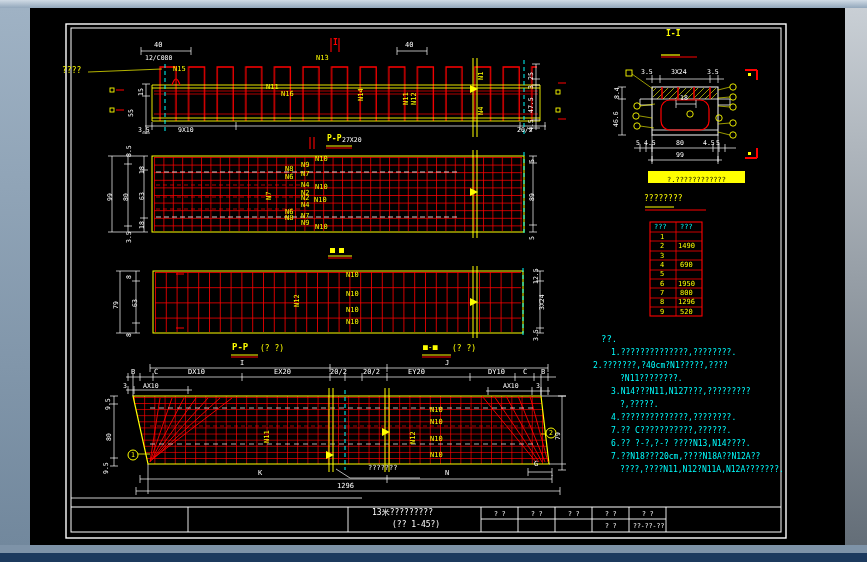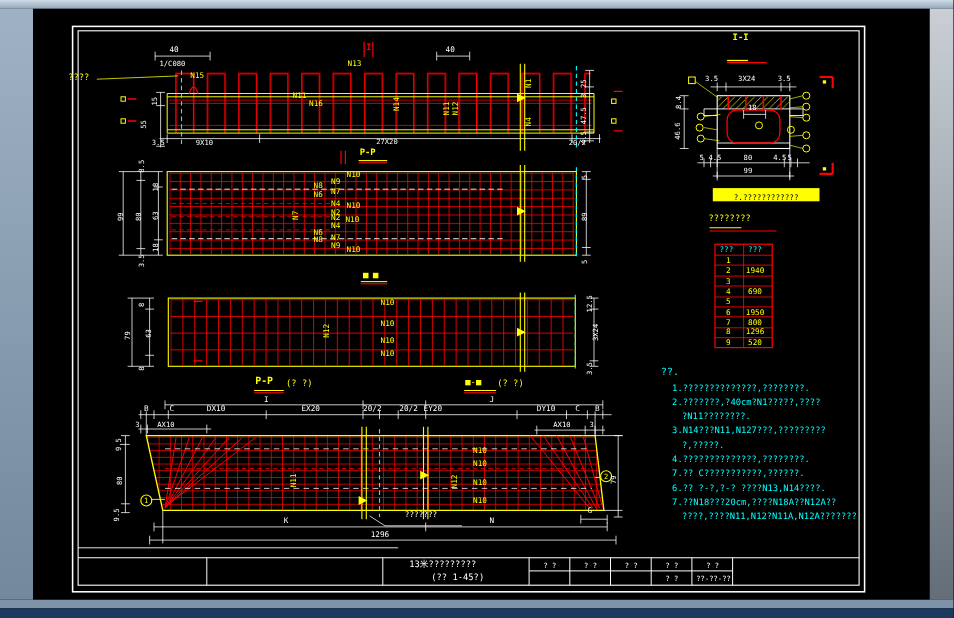--- a/index.html
+++ b/index.html
@@ -171,38 +171,38 @@
     <path d="M645 210 H706" stroke="#f00" stroke-width="1"></path>
     <rect x="650" y="222" width="52" height="94" fill="none" stroke="#f00" stroke-width="1.1"></rect>
     <path d="M650 232 H702 M650 241 H702 M650 251 H702 M650 260 H702 M650 270 H702 M650 279 H702 M650 288 H702 M650 298 H702 M650 307 H702 M676 222 V316" stroke="#f00" stroke-width=".8"></path>
 
     <path d="M71 498 H362" stroke="#fff" stroke-width=".8"></path>
     <path d="M71 507 H781" stroke="#fff" stroke-width="1"></path>
     <path d="M188 507 V532 M348 507 V532 M481 507 V532 M518 507 V532 M555 507 V532 M592 507 V532 M629 507 V532 M666 507 V532 M481 519 H666" stroke="#fff" stroke-width=".9"></path>
   </svg>
 
   <span class="t w s7" style="left:154px;top:42px">40</span>
-  <span class="t w s6" style="left:145px;top:55px">1/C080</span>
+  <span class="t w s6" style="left:145px;top:55px">12/C080</span>
   <span class="t y s8" style="left:62px;top:67px">????</span>
   <span class="t y s7" style="left:173px;top:66px">N15</span>
   <span class="t y s7" style="left:316px;top:55px">N13</span>
   <span class="t r s8 b" style="left:333px;top:39px">I</span>
   <span class="t y s7" style="left:266px;top:84px">N11</span>
   <span class="t y s7" style="left:281px;top:91px">N16</span>
   <span class="t y s7 rot" style="left:358px;top:101px">N14</span>
   <span class="t y s7 rot" style="left:403px;top:105px">N11</span>
   <span class="t y s7 rot" style="left:411px;top:105px">N12</span>
   <span class="t y s7 rot" style="left:478px;top:80px">N1</span>
   <span class="t y s7 rot" style="left:478px;top:115px">N4</span>
   <span class="t w s7" style="left:405px;top:42px">40</span>
   <span class="t w s6 rot" style="left:138px;top:96px">15</span>
   <span class="t w s6 rot" style="left:128px;top:117px">55</span>
   <span class="t w s6" style="left:138px;top:127px">3.5</span>
   <span class="t w s6" style="left:178px;top:127px">9X10</span>
-  <span class="t w s6" style="left:342px;top:126px">27X20</span>
+  <span class="t w s6" style="left:342px;top:137px">27X20</span>
   <span class="t w s6" style="left:517px;top:127px">20/2</span>
   <span class="t w s6 rot" style="left:528px;top:80px">25</span>
   <span class="t w s6 rot" style="left:528px;top:89px">3</span>
   <span class="t w s6 rot" style="left:528px;top:113px">47.5</span>
   <span class="t w s6 rot" style="left:528px;top:131px">4.5</span>
 
   <span class="t y s8 b" style="left:327px;top:135px">P-P</span>
   <span class="t y s7" style="left:315px;top:156px">N10</span>
   <span class="t y s7" style="left:301px;top:162px">N9</span>
   <span class="t y s7" style="left:285px;top:166px">N8</span>
@@ -250,21 +250,21 @@
   <span class="t y s8" style="left:452px;top:345px">(? ?)</span>
 
   <span class="t w s7" style="left:240px;top:360px">I</span>
   <span class="t w s7" style="left:445px;top:360px">J</span>
   <span class="t w s7" style="left:131px;top:369px">B</span>
   <span class="t w s7" style="left:154px;top:369px">C</span>
   <span class="t w s7" style="left:188px;top:369px">DX10</span>
   <span class="t w s7" style="left:274px;top:369px">EX20</span>
   <span class="t w s7" style="left:330px;top:369px">20/2</span>
   <span class="t w s7" style="left:363px;top:369px">20/2</span>
-  <span class="t w s7" style="left:385px;top:369px">EY20</span>
+  <span class="t w s7" style="left:408px;top:369px">EY20</span>
   <span class="t w s7" style="left:488px;top:369px">DY10</span>
   <span class="t w s7" style="left:523px;top:369px">C</span>
   <span class="t w s7" style="left:541px;top:369px">B</span>
   <span class="t w s6" style="left:123px;top:383px">3</span>
   <span class="t w s6" style="left:143px;top:383px">AX10</span>
   <span class="t w s6" style="left:503px;top:383px">AX10</span>
   <span class="t w s6" style="left:536px;top:383px">3</span>
   <span class="t y s7 rot" style="left:264px;top:443px">N11</span>
   <span class="t y s7 rot" style="left:410px;top:444px">N12</span>
   <span class="t y s7" style="left:430px;top:407px">N10</span>
@@ -297,39 +297,39 @@
   <span class="t w s6" style="left:716px;top:140px">5</span>
   <span class="t w s6" style="left:676px;top:152px">99</span>
   <div class="hl"><span class="t k s7" style="position:static">?.????????????</span></div>
 
   <span class="t y s8" style="left:644px;top:195px">????????</span>
   <span class="t c s7" style="left:654px;top:224px">???</span>
   <span class="t c s7" style="left:680px;top:224px">???</span>
   <span class="t y s7" style="left:660px;top:234px">1</span>
     <span class="t y s7" style="left:678px;top:234px"></span>
   <span class="t y s7" style="left:660px;top:243px">2</span>
-    <span class="t y s7" style="left:678px;top:243px">1940</span>
+    <span class="t y s7" style="left:678px;top:243px">1490</span>
   <span class="t y s7" style="left:660px;top:253px">3</span>
     <span class="t y s7" style="left:678px;top:253px"></span>
   <span class="t y s7" style="left:660px;top:262px">4</span>
     <span class="t y s7" style="left:680px;top:262px">690</span>
   <span class="t y s7" style="left:660px;top:271px">5</span>
     <span class="t y s7" style="left:678px;top:271px"></span>
   <span class="t y s7" style="left:660px;top:281px">6</span>
     <span class="t y s7" style="left:678px;top:281px">1950</span>
   <span class="t y s7" style="left:660px;top:290px">7</span>
     <span class="t y s7" style="left:680px;top:290px">800</span>
   <span class="t y s7" style="left:660px;top:299px">8</span>
     <span class="t y s7" style="left:678px;top:299px">1296</span>
   <span class="t y s7" style="left:660px;top:309px">9</span>
     <span class="t y s7" style="left:680px;top:309px">520</span>
 
   <span class="t c s9" style="left:601px;top:335px">??.</span>
   <span class="t c s8" style="left:611px;top:349px">1.??????????????,????????.</span>
-  <span class="t c s8" style="left:611px;top:362px">2.???????,?40cm?N1?????,????</span>
+  <span class="t c s8" style="left:593px;top:362px">2.???????,?40cm?N1?????,????</span>
   <span class="t c s8" style="left:620px;top:375px">?N11????????.</span>
   <span class="t c s8" style="left:611px;top:388px">3.N14???N11,N127???,?????????</span>
   <span class="t c s8" style="left:620px;top:401px">?,?????.</span>
   <span class="t c s8" style="left:611px;top:414px">4.??????????????,????????.</span>
   <span class="t c s8" style="left:611px;top:427px">7.?? C???????????,??????.</span>
   <span class="t c s8" style="left:611px;top:440px">6.?? ?-?,?-? ????N13,N14????.</span>
   <span class="t c s8" style="left:611px;top:453px">7.??N18???20cm,????N18A??N12A??</span>
   <span class="t c s8" style="left:620px;top:466px">????,????N11,N12?N11A,N12A???????.</span>
 
   <span class="t w s8" style="left:372px;top:509px">13米?????????</span>

